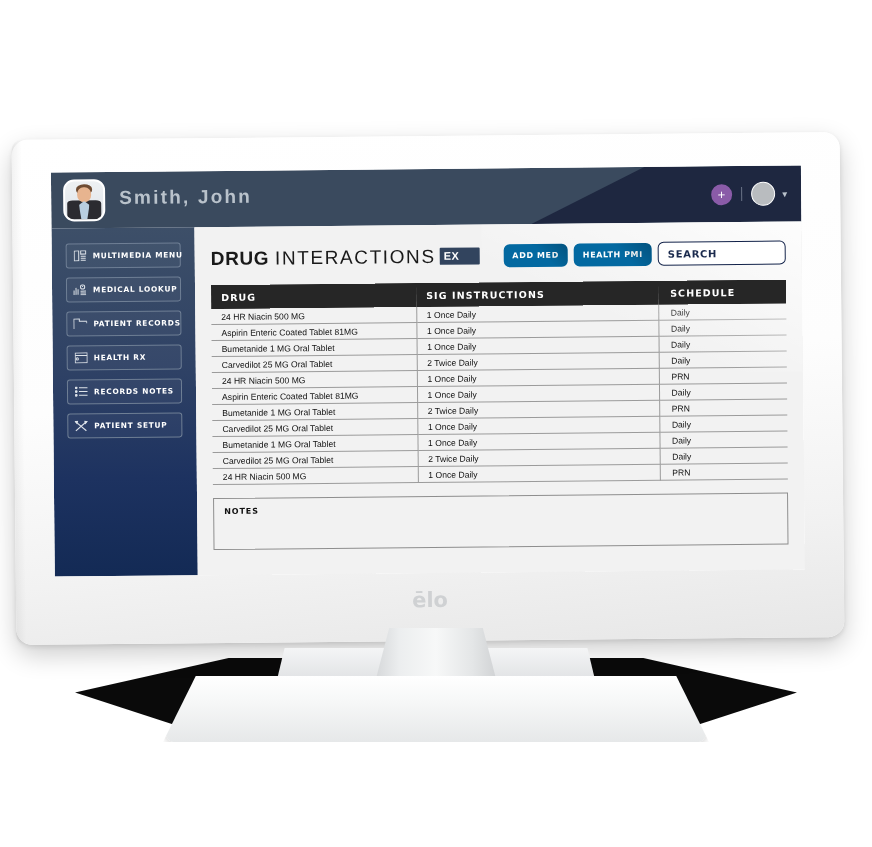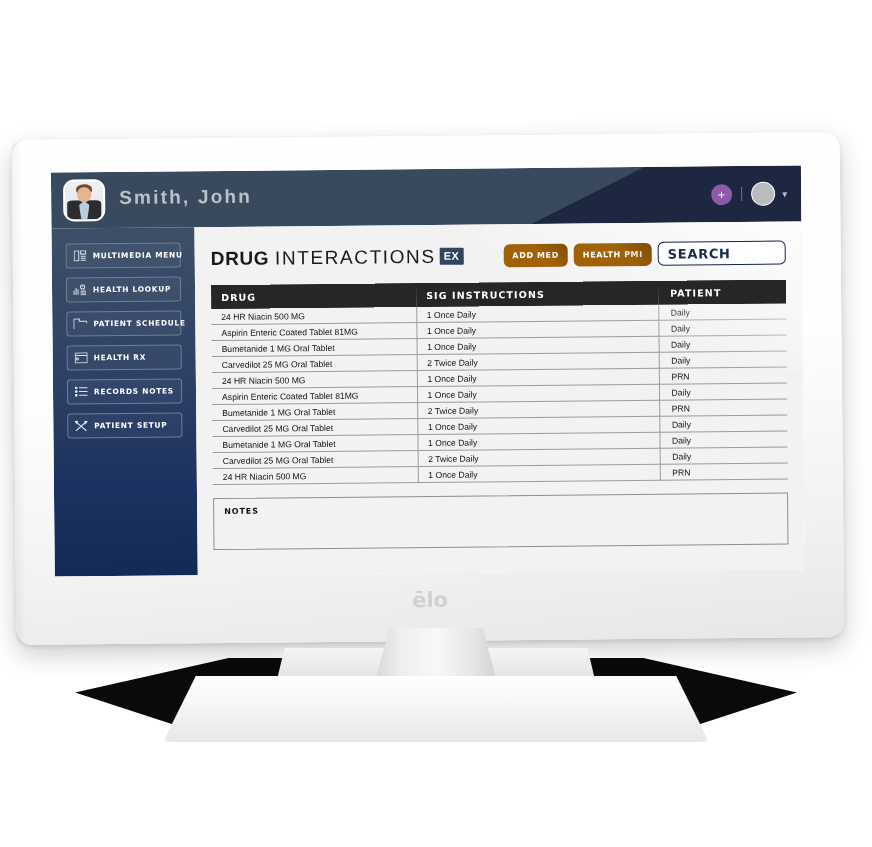--- a/index.html
+++ b/index.html
@@ -211,32 +211,32 @@
     height: 32px;
     margin-bottom: 10px;
   }
   #page-title { font-size: 19px; letter-spacing: .6px; color: #1a1a1a; white-space: nowrap; }
   #page-title .bold { font-weight: 800; }
   #page-title .light { font-weight: 400; letter-spacing: 1.6px; }
   #title-badge {
     display: inline-block;
     background: #32445e; color: #ffffff;
     font-size: 11px; font-weight: 800; letter-spacing: .5px;
-    padding: 2px 4px 3px 4px;
+    padding: 2px 20px 3px 4px;
     margin-left: 4px;
     vertical-align: 3px;
     border-radius: 1px;
   }
   #head-actions {
     position: absolute; right: 0; top: 3px;
     display: flex; align-items: center; gap: 6px;
   }
   .pill-btn {
     position: relative;
-    background: #a16207; color: #ffffff;
+    background: #0369a1; color: #ffffff;
     border: none; border-radius: 6px;
     font-family: "DejaVu Sans", sans-serif;
     font-size: 8px; font-weight: 700; letter-spacing: .6px;
     padding: 7px 9px;
     cursor: pointer;
     white-space: nowrap;
     overflow: hidden;
   }
   .pill-btn::after{
     content:""; position:absolute; right:0; bottom:0; width:60%; height:100%;
@@ -248,21 +248,21 @@
     background: #ffffff;
     border: 1.6px solid #13234a;
     border-radius: 6px;
     display: flex; align-items: center;
     padding: 0 9px;
     box-sizing: border-box;
     cursor: text;
   }
   #search-label {
     font-family: "DejaVu Sans", sans-serif;
-    font-size: 13px; font-weight: 700; letter-spacing: .7px;
+    font-size: 10px; font-weight: 700; letter-spacing: .7px;
     color: #1a2a4d;
   }
 
   
   #med-table { width: 100%; border-collapse: collapse; table-layout: fixed; }
   #med-table thead th {
     background: #262626;
     color: #ffffff;
     font-family: "DejaVu Sans", sans-serif;
     font-size: 9.5px;
@@ -358,31 +358,31 @@
               <line x1="1" y1="10.5" x2="1" y2="6"></line>
                 <line x1="3" y1="10.5" x2="3" y2="3.5"></line>
               <line x1="5" y1="10.5" x2="5" y2="5"></line>
               <circle cx="9.6" cy="2.6" r="2.1"></circle>
                 <line x1="9.6" y1="1.4" x2="9.6" y2="2.6"></line>
               <line x1="7.5" y1="6.8" x2="13" y2="6.8"></line>
                 <line x1="7.5" y1="8.6" x2="13" y2="8.6"></line>
               <line x1="7.5" y1="10.4" x2="13" y2="10.4"></line>
             </svg>
           </span>
-          <span class="nav-label">HEALTH LOOKUP</span>
+          <span class="nav-label">MEDICAL LOOKUP</span>
         </div>
 
         <div class="nav-item">
           <span class="nav-icon">
             <svg width="14" height="11" viewBox="0 0 14 11" fill="none" stroke="#dfe4ea" stroke-width="1">
               <path d="M0.5 10.5 L0.5 0.5 L6 0.5 L6 3 L13.5 3"></path>
               <path d="M13.5 3 L13.5 5"></path>
             </svg>
           </span>
-          <span class="nav-label">PATIENT SCHEDULE</span>
+          <span class="nav-label">PATIENT RECORDS</span>
         </div>
 
         <div class="nav-item">
           <span class="nav-icon">
             <svg width="13" height="11" viewBox="0 0 13 11" fill="none" stroke="#dfe4ea" stroke-width="1">
               <rect x="0.5" y="0.5" width="12" height="10"></rect>
               <line x1="0.5" y1="3.2" x2="12.5" y2="3.2"></line>
               <circle cx="2.6" cy="6.6" r="1.1"></circle>
             </svg>
           </span>
@@ -437,21 +437,21 @@
           <colgroup>
             <col style="width:205px">
               <col style="width:242px">
               <col style="width:128px">
           </colgroup>
           <thead>
             <tr>
               <th class="th-drug">DRUG</th>
               <th class="th-sig">SIG INSTRUCTIONS</th>
               <th class="th-sched">
-                <span>PATIENT</span>
+                <span>SCHEDULE</span>
                 
               </th>
             </tr>
           </thead>
           <tbody id="med-tbody">
               <tr>
                 <td class="c-drug">24 HR Niacin 500 MG</td>
                 <td class="c-sig">1 Once Daily</td>
                 <td class="c-sched">Daily</td>
               </tr>

